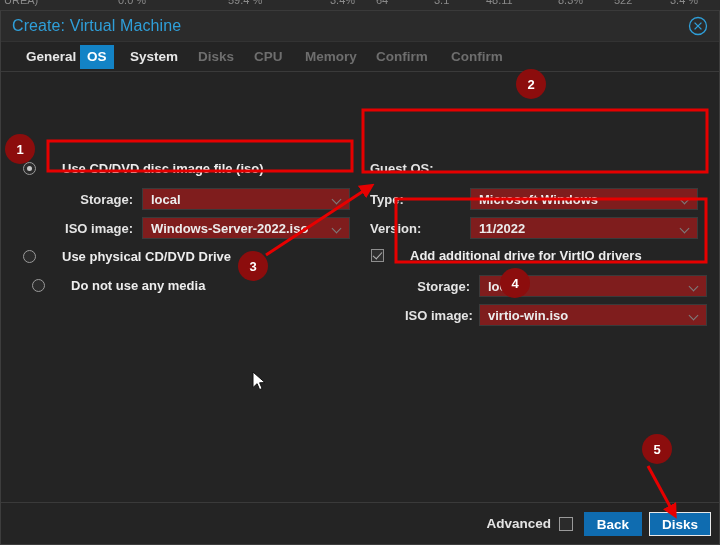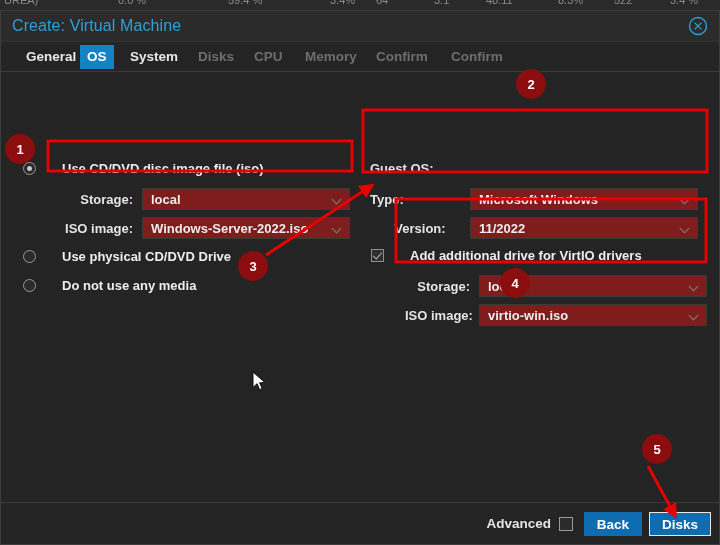--- a/index.html
+++ b/index.html
@@ -196,39 +196,39 @@
           <span class="val">Windows-Server-2022.iso</span>
           <span class="chev"></span>
         </span>
       </div>
 
       <div class="row" style="left:22px; top:177px;">
         <span class="radio"></span>
         <span class="radio-label">Use physical CD/DVD Drive</span>
       </div>
 
-      <div class="row" style="left:22px; top:206px;">
+      <div class="row" style="left:31px; top:206px;">
         <span class="radio"></span>
         <span class="radio-label">Do not use any media</span>
       </div>
 
       <div class="row" style="left:369px; top:89px;">
         <span class="lbl">Guest OS:</span>
       </div>
 
       <div class="row" style="left:369px; top:116px;">
         <span class="lbl" style="width:100px;">Type:</span>
         <span class="select" style="width:228px;">
           <span class="val">Microsoft Windows</span>
           <span class="chev"></span>
         </span>
       </div>
 
       <div class="row" style="left:369px; top:145px;">
-        <span class="lbl" style="width:100px;text-align:center;">Version:</span>
+        <span class="lbl" style="width:100px;">Version:</span>
         <span class="select" style="width:228px;">
           <span class="val">11/2022</span>
           <span class="chev"></span>
         </span>
       </div>
 
       <div class="row" style="left:370px; top:176px;">
         <span class="checkbox checked"></span>
         <span class="radio-label">Add additional drive for VirtIO drivers</span>
       </div>

